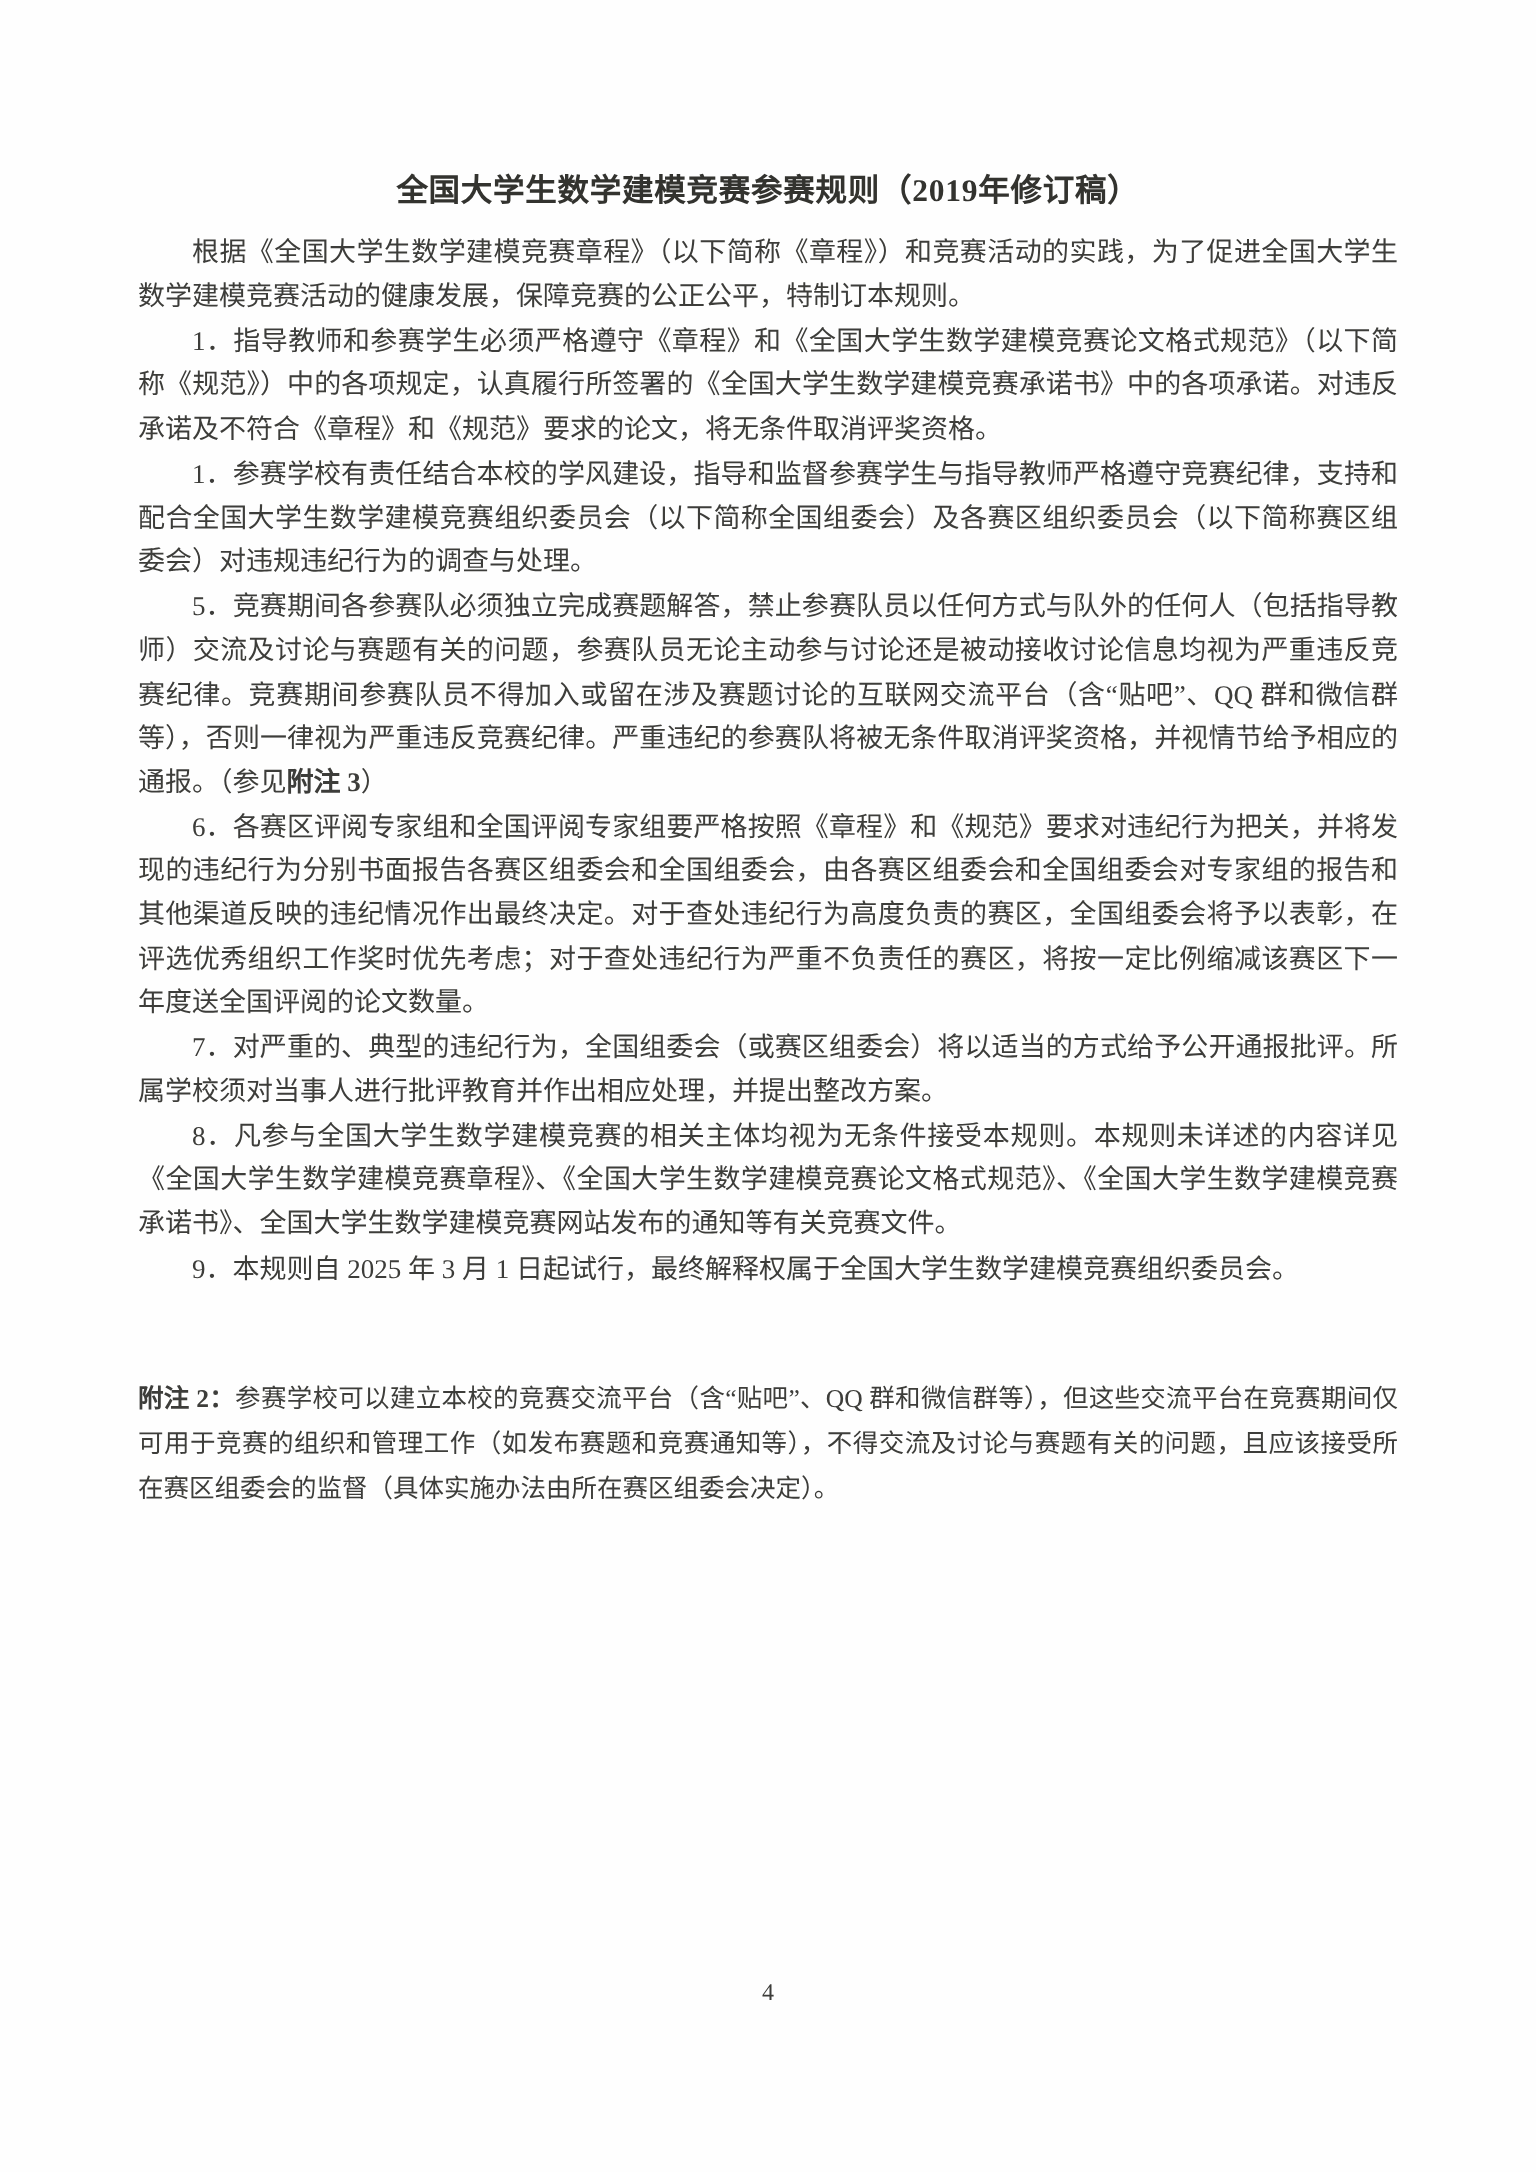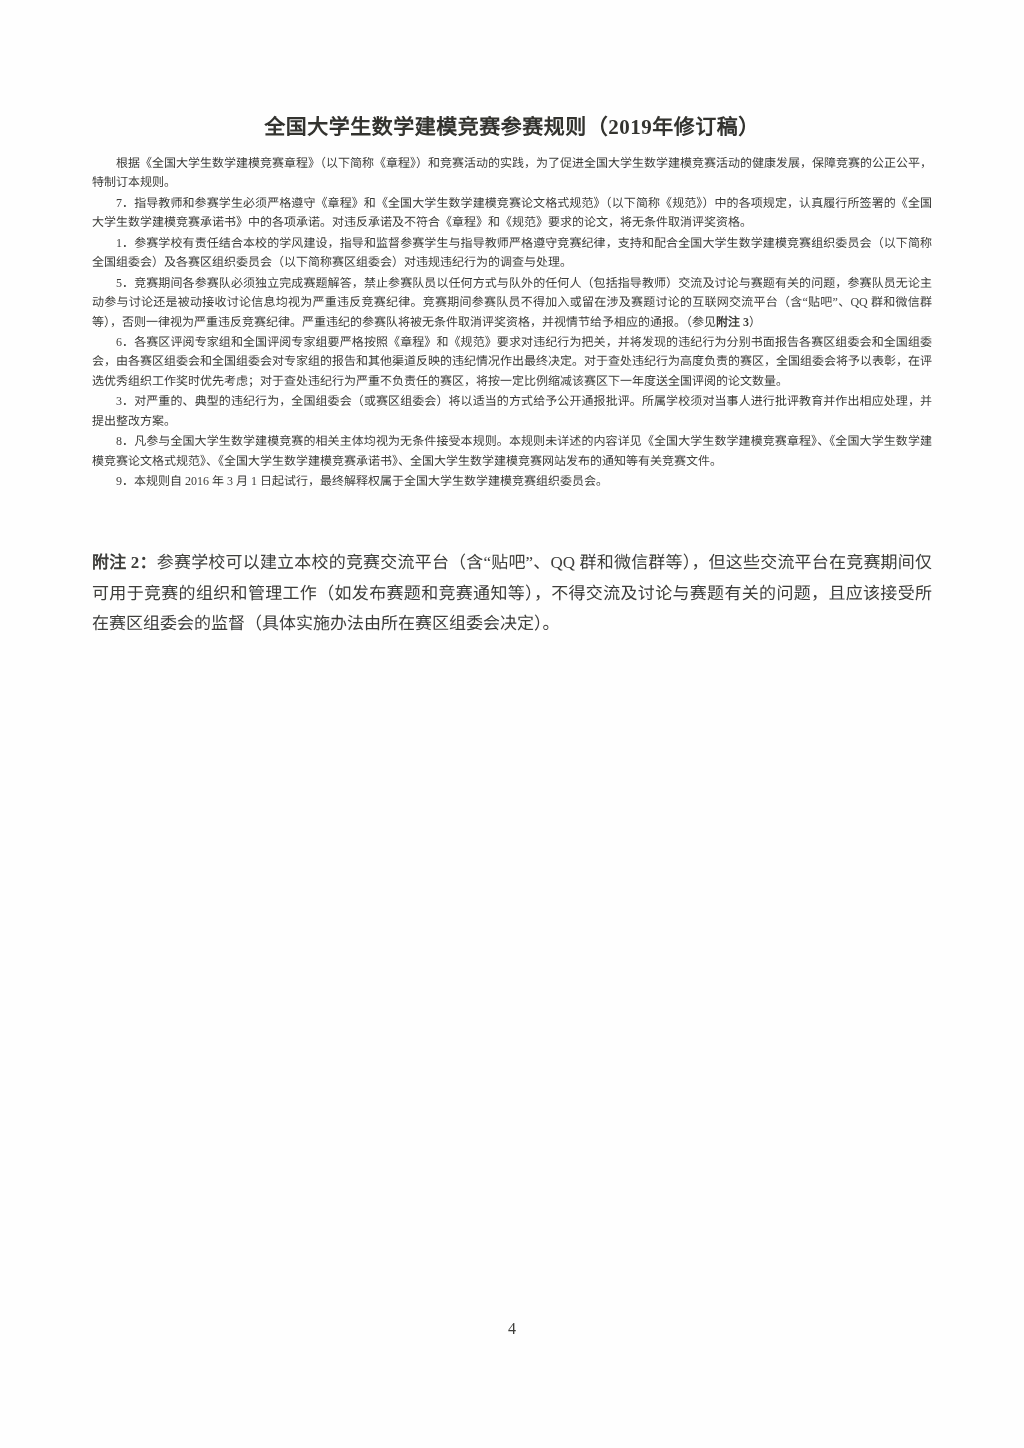--- a/index.html
+++ b/index.html
@@ -31,21 +31,21 @@
   .doc-title {
     text-align: center;
     font-weight: bold;
     font-size: 21px;
     letter-spacing: 0.5px;
     color: #33332f;
     margin-bottom: 14px;
     font-family: "Liberation Serif", "DejaVu Serif", serif;
   }
   .para {
-    font-size: 12px;
+    font-size: 18px;
     line-height: 1.62;
     text-align: justify;
     text-justify: inter-ideograph;
     color: #3d3d3a;
     margin: 0 0 1px 0;
     text-indent: 2em;
   }
   .spacer-block {
     height: 56px;
   }
@@ -77,29 +77,29 @@
 </style>
 </head>
 <body>
 
 <div class="page">
   <div class="content">
 
     <div class="doc-title">全国大学生数学建模竞赛参赛规则（2019年修订稿）</div>
 
     <p class="para">根据《全国大学生数学建模竞赛章程》（以下简称《章程》）和竞赛活动的实践，为了促进全国大学生数学建模竞赛活动的健康发展，保障竞赛的公正公平，特制订本规则。</p>
-    <p class="para">7．指导教师和参赛学生必须严格遵守《章程》和《全国大学生数学建模竞赛论文格式规范》（以下简称《规范》）中的各项规定，认真履行所签署的《全国大学生数学建模竞赛承诺书》中的各项承诺。对违反承诺及不符合《章程》和《规范》要求的论文，将无条件取消评奖资格。</p>
+    <p class="para">1．指导教师和参赛学生必须严格遵守《章程》和《全国大学生数学建模竞赛论文格式规范》（以下简称《规范》）中的各项规定，认真履行所签署的《全国大学生数学建模竞赛承诺书》中的各项承诺。对违反承诺及不符合《章程》和《规范》要求的论文，将无条件取消评奖资格。</p>
     <p class="para">1．参赛学校有责任结合本校的学风建设，指导和监督参赛学生与指导教师严格遵守竞赛纪律，支持和配合全国大学生数学建模竞赛组织委员会（以下简称全国组委会）及各赛区组织委员会（以下简称赛区组委会）对违规违纪行为的调查与处理。</p>
 
     <p class="para"><span>5．竞赛期间各参赛队必须独立完成赛题解答，禁止参赛队员以任何方式与队外的任何人（包括指导教师）交流及讨论与赛题有关的问题，参赛队员无论主动参与讨论还是被动接收讨论信息均视为严重违反竞赛纪律。竞赛期间参赛队员不得加入或留在涉及赛题讨论的互联网交流平台（含“贴吧”、QQ 群和微信群等），否则一律视为严重违反竞赛纪律。严重违纪的参赛队将被无条件取消评奖资格，并视情节给予相应的通报。（参见</span><span class="bold-inline">附注 3</span><span>）</span></p>
 
     <p class="para">6．各赛区评阅专家组和全国评阅专家组要严格按照《章程》和《规范》要求对违纪行为把关，并将发现的违纪行为分别书面报告各赛区组委会和全国组委会，由各赛区组委会和全国组委会对专家组的报告和其他渠道反映的违纪情况作出最终决定。对于查处违纪行为高度负责的赛区，全国组委会将予以表彰，在评选优秀组织工作奖时优先考虑；对于查处违纪行为严重不负责任的赛区，将按一定比例缩减该赛区下一年度送全国评阅的论文数量。</p>
-    <p class="para">3．对严重的、典型的违纪行为，全国组委会（或赛区组委会）将以适当的方式给予公开通报批评。所属学校须对当事人进行批评教育并作出相应处理，并提出整改方案。</p>
+    <p class="para">7．对严重的、典型的违纪行为，全国组委会（或赛区组委会）将以适当的方式给予公开通报批评。所属学校须对当事人进行批评教育并作出相应处理，并提出整改方案。</p>
     <p class="para">8．凡参与全国大学生数学建模竞赛的相关主体均视为无条件接受本规则。本规则未详述的内容详见《全国大学生数学建模竞赛章程》、《全国大学生数学建模竞赛论文格式规范》、《全国大学生数学建模竞赛承诺书》、全国大学生数学建模竞赛网站发布的通知等有关竞赛文件。</p>
-    <p class="para">9．本规则自 2016 年 3 月 1 日起试行，最终解释权属于全国大学生数学建模竞赛组织委员会。</p>
+    <p class="para">9．本规则自 2025 年 3 月 1 日起试行，最终解释权属于全国大学生数学建模竞赛组织委员会。</p>
 
     <div class="spacer-block"></div>
 
     <p class="note"><span class="note-label">附注 2：</span><span>参赛学校可以建立本校的竞赛交流平台（含“贴吧”、QQ 群和微信群等），但这些交流平台在竞赛期间仅可用于竞赛的组织和管理工作（如发布赛题和竞赛通知等），不得交流及讨论与赛题有关的问题，且应该接受所在赛区组委会的监督（具体实施办法由所在赛区组委会决定）。</span></p>
   </div>
 
   <div class="page-number">4</div>
 </div>
 
 </body></html>

